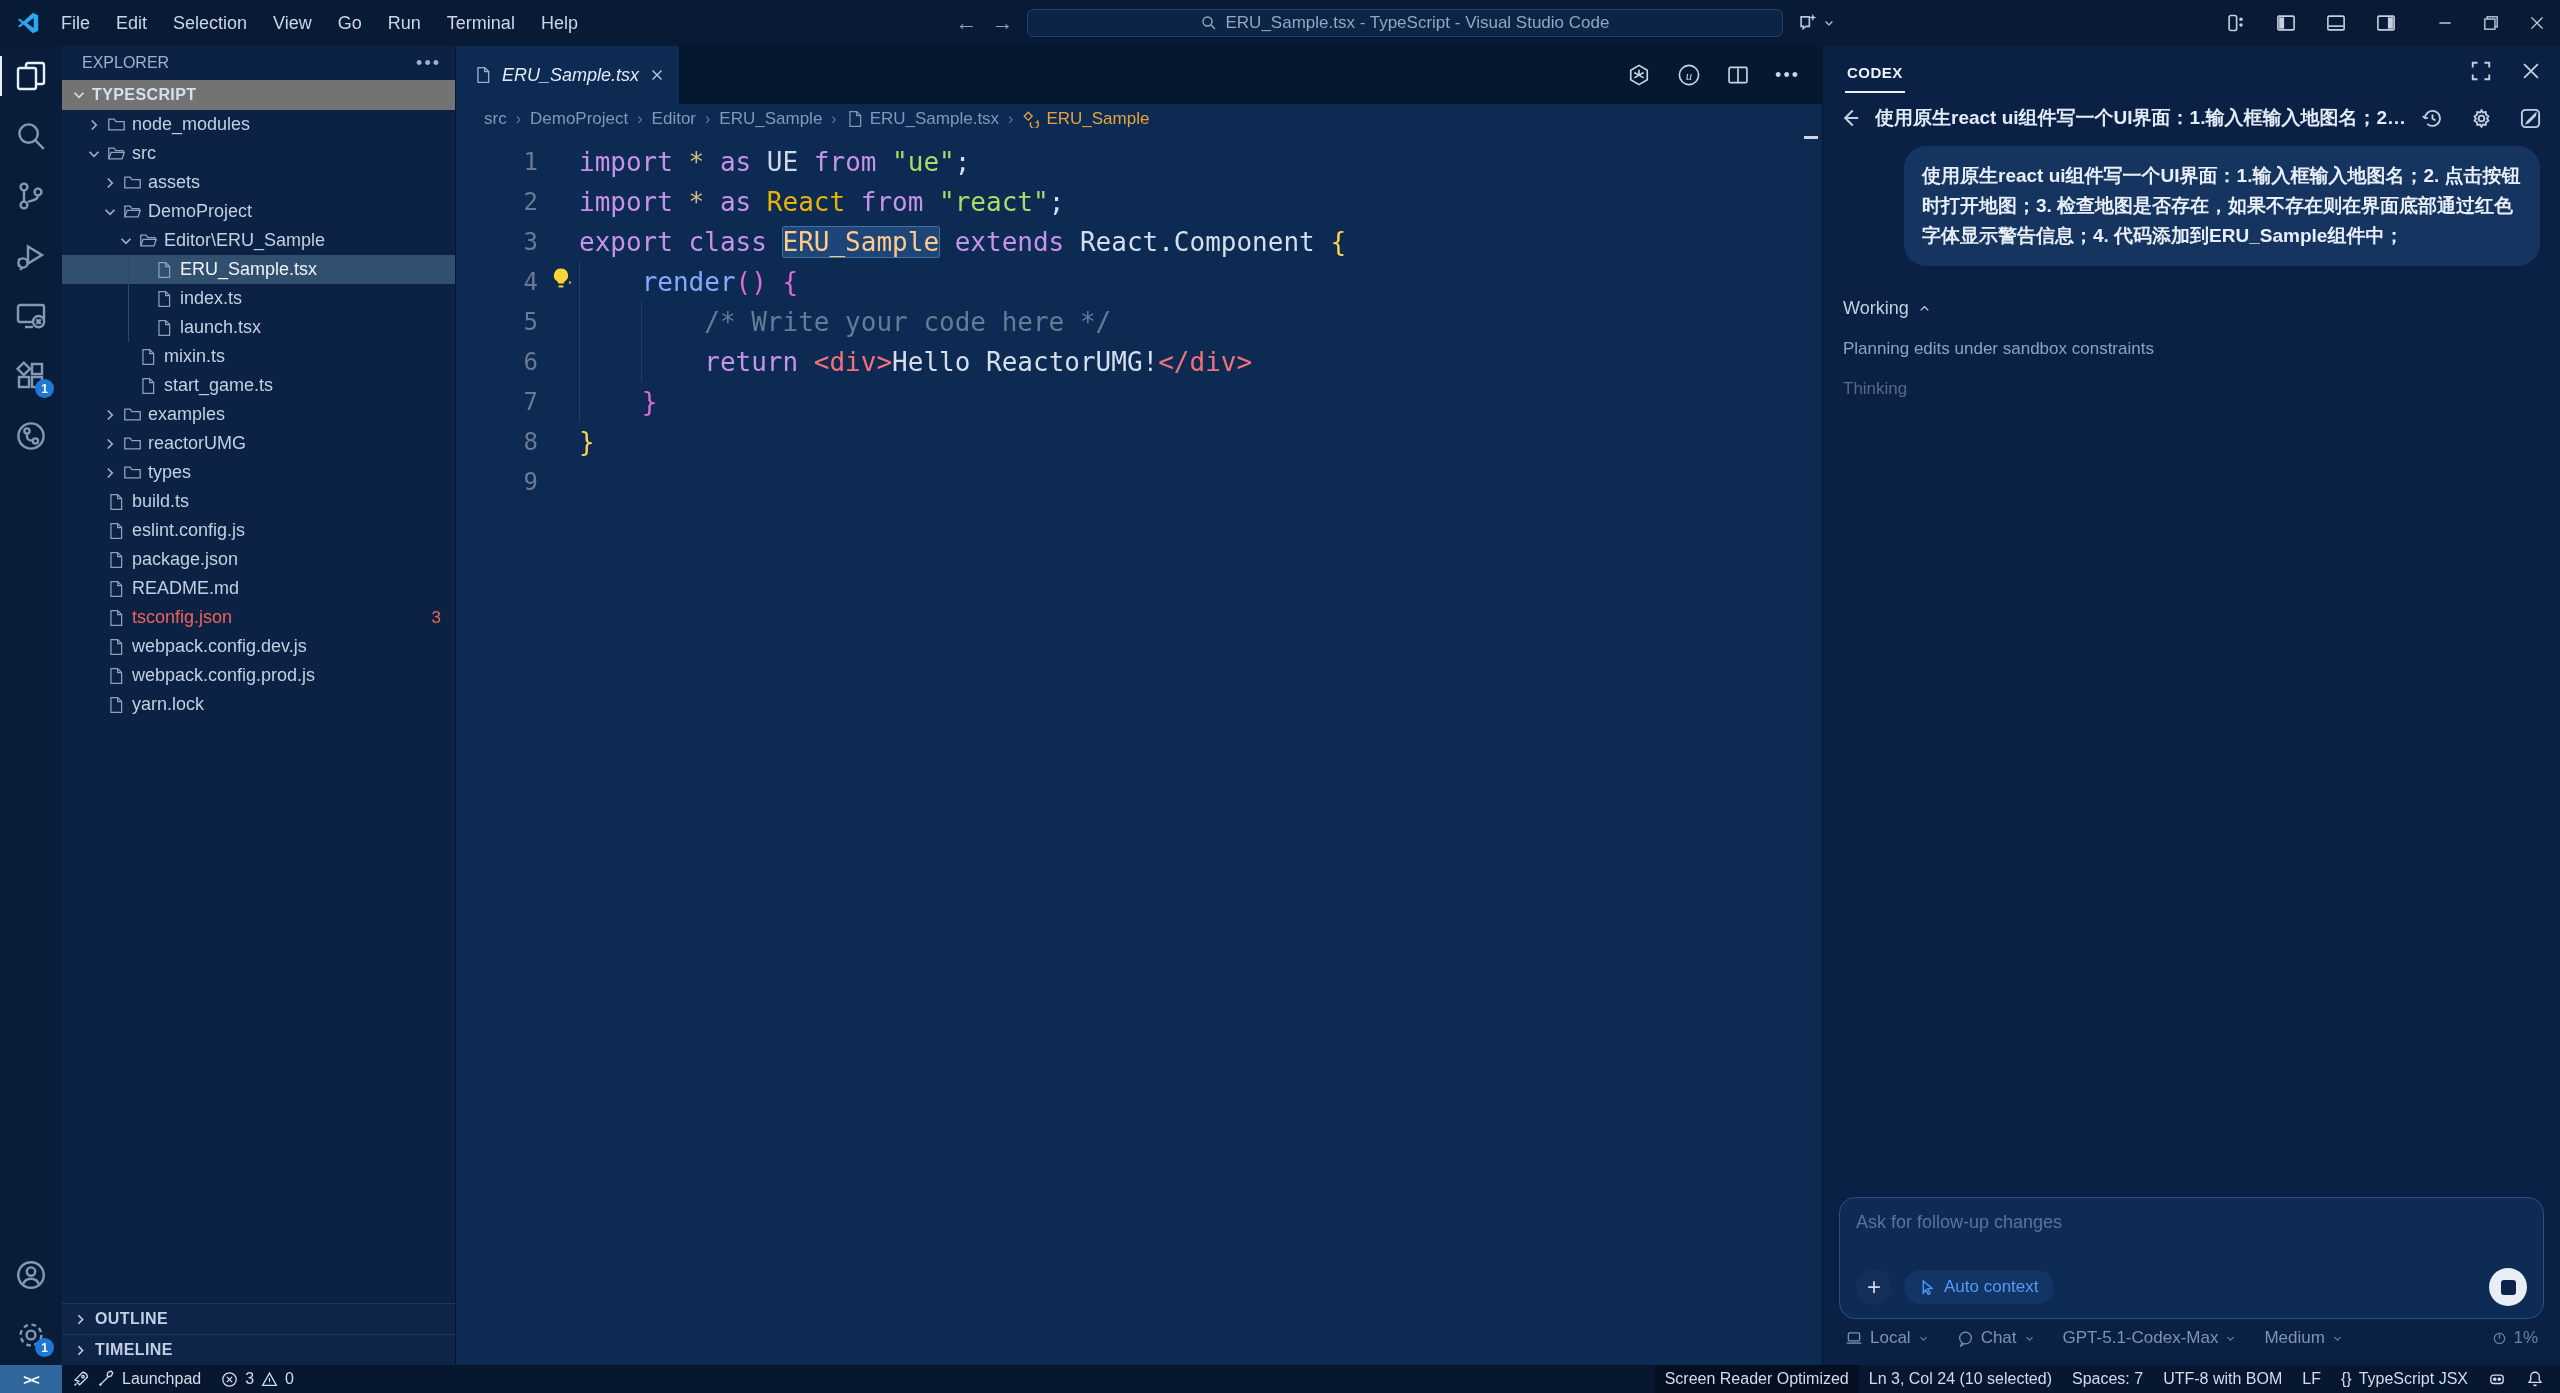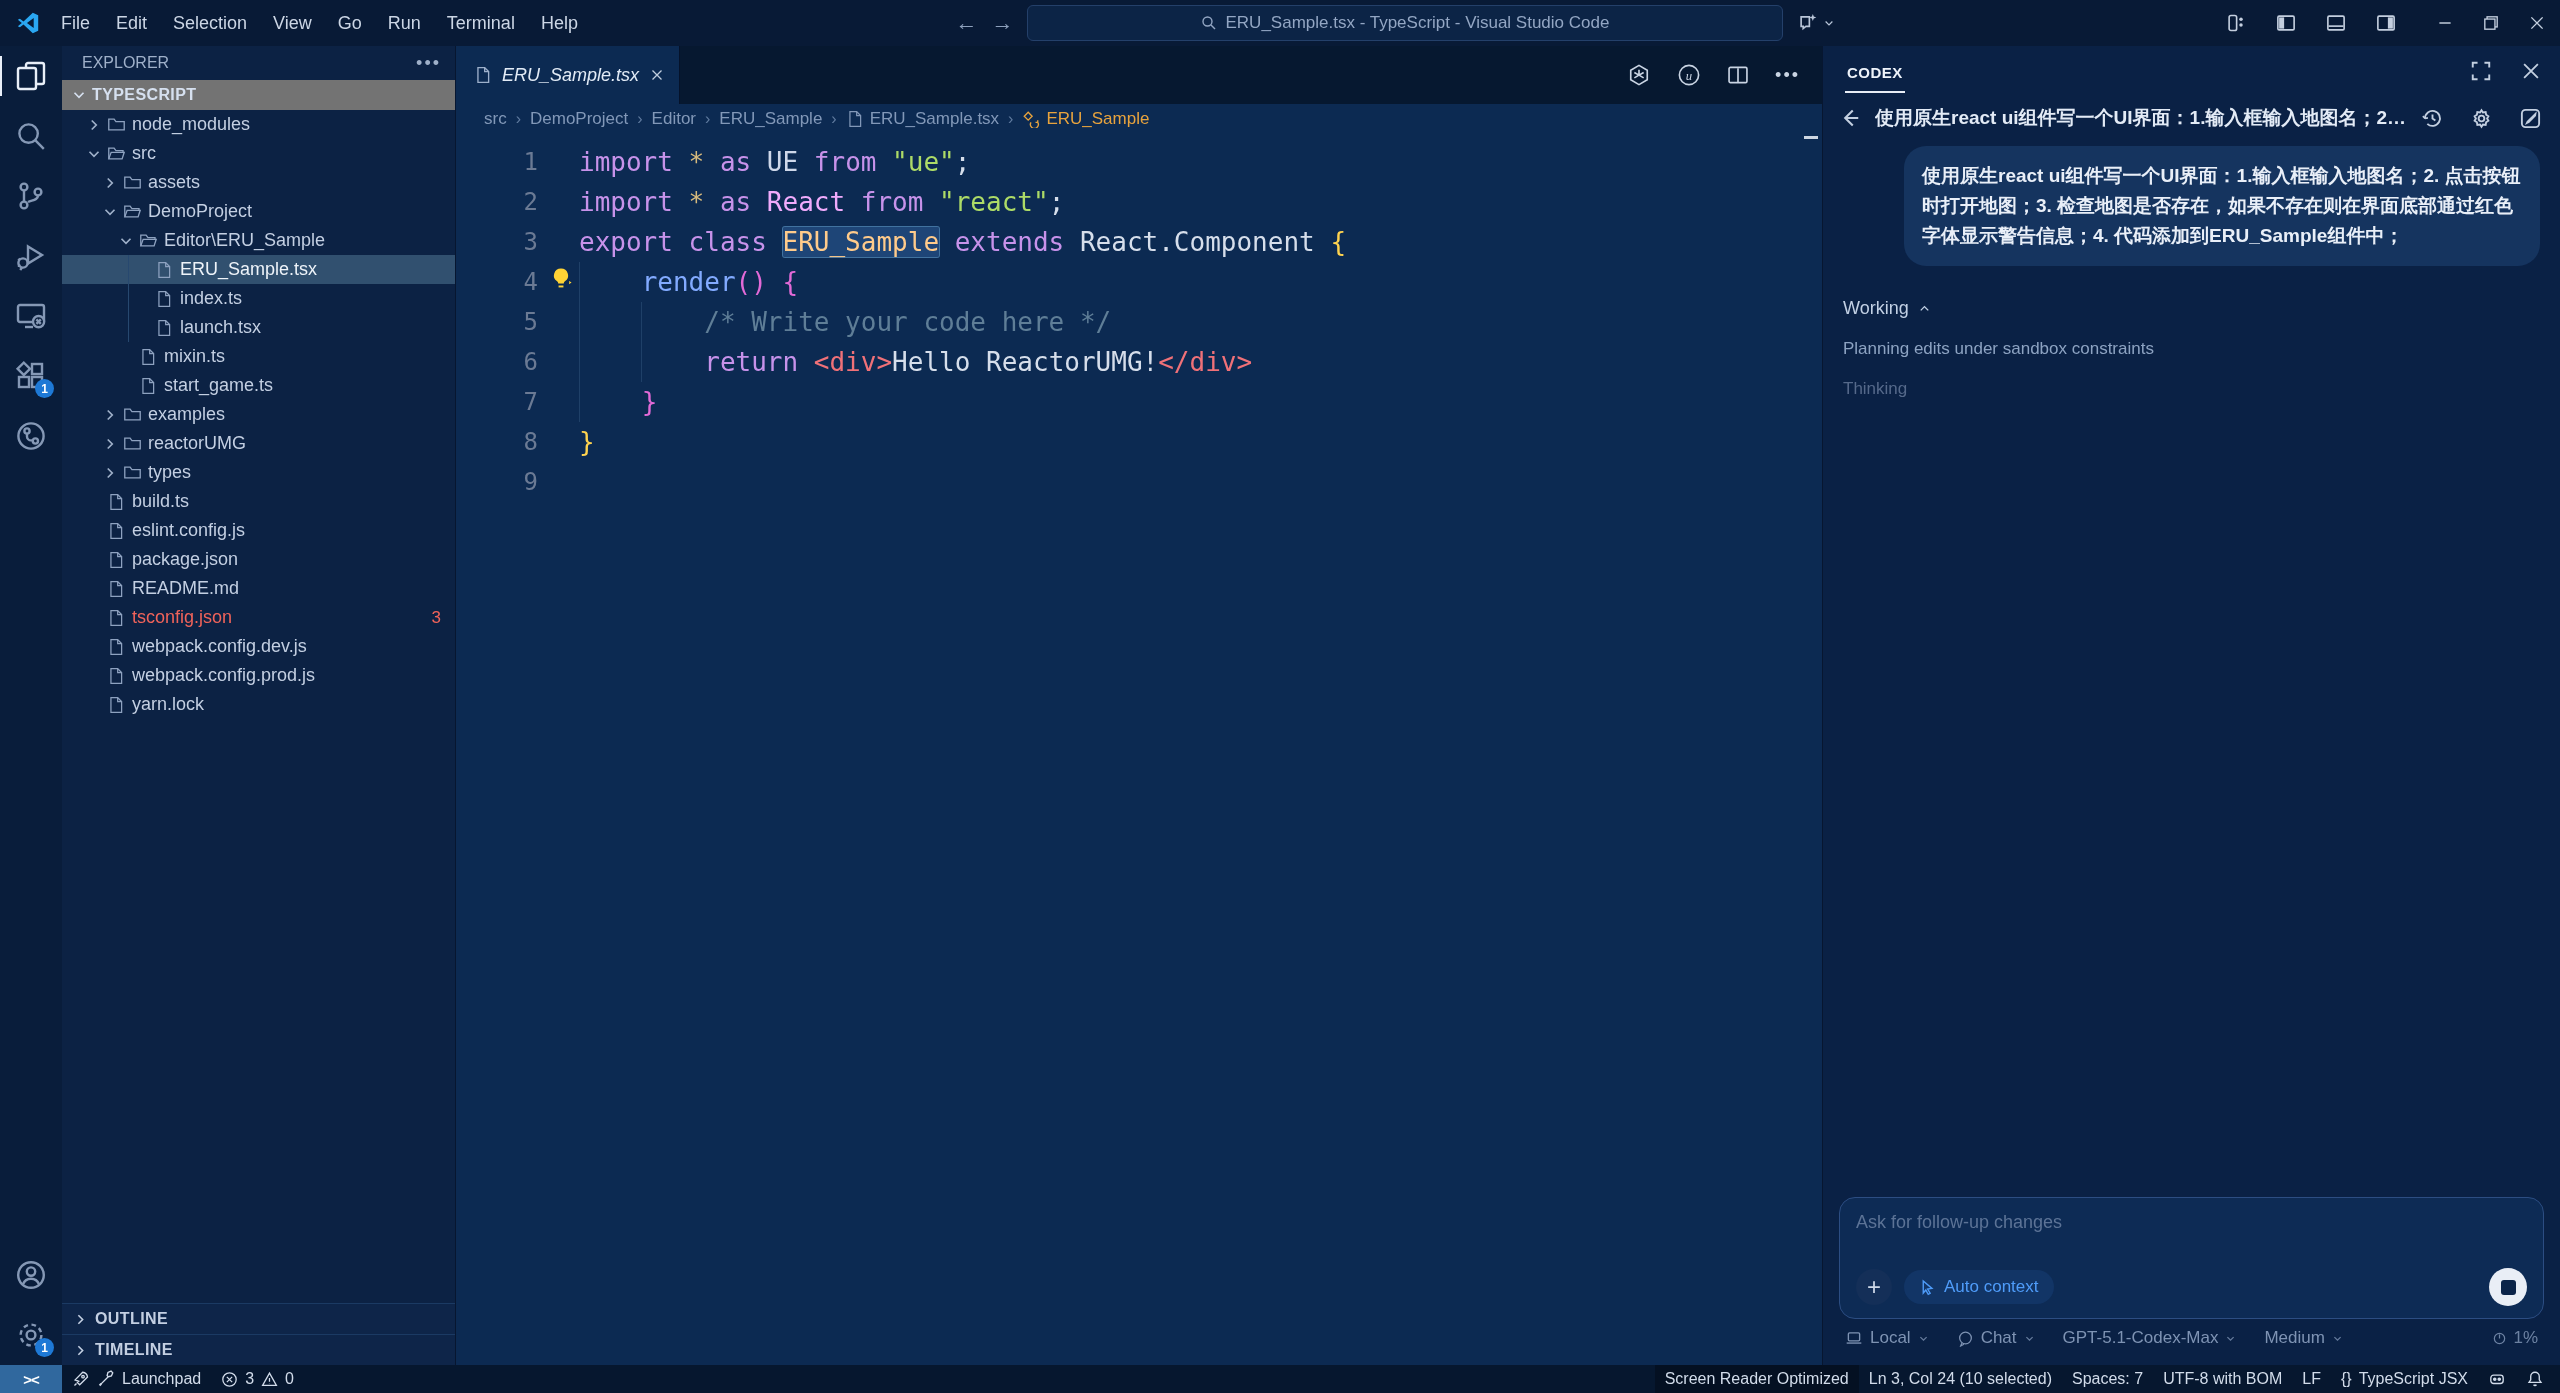--- a/index.html
+++ b/index.html
@@ -9,21 +9,21 @@
   svg { display:block; }
 
   
   .titlebar { height:46px; background:#081a36; display:flex; align-items:center; color:#ccd6e5; flex:0 0 auto; }
   .tb-left { display:flex; align-items:center; }
   .vscode-logo { margin:0 8px 0 16px; }
   .menubar { display:flex; }
   .menubar span { padding:0 13px; font-size:18px; cursor:default; }
   .tb-center { flex:1; display:flex; align-items:center; justify-content:center; gap:14px; }
   .nav-arrow { color:#8ea1bd; font-size:22px; }
-  .searchbox { width:756px; height:36px; background:#0c2446; border:1px solid #24406a; border-radius:6px;
+  .searchbox { width:756px; height:28px; background:#0c2446; border:1px solid #24406a; border-radius:6px;
     display:flex; align-items:center; justify-content:center; gap:8px; color:#93a6c3; font-size:17px; }
   .copilot-menu { display:flex; align-items:center; gap:4px; color:#b9c6d9; }
   .tb-right { display:flex; align-items:center; gap:0; }
   .layout-icons { display:flex; align-items:center; gap:30px; margin:0 26px; color:#c4cfdf; }
   .win-btn { width:46px; height:46px; display:flex; align-items:center; justify-content:center; color:#c4cfdf; }
 
   
   .main { flex:1; display:flex; min-height:0; }
 
   
@@ -63,21 +63,21 @@
   .tab-actions { margin-left:auto; display:flex; align-items:center; gap:26px; padding-right:22px; color:#c9d4e3; }
   .breadcrumbs { height:30px; display:flex; align-items:center; gap:9px; padding-left:28px; font-size:17px; color:#8298b8; flex:0 0 auto; }
   .breadcrumbs .sep { color:#5f7a9e; font-size:16px; }
   .bc-item { display:flex; align-items:center; gap:6px; }
   .bc-item.sym { color:#e8a33d; }
   .code { flex:1; position:relative; padding-top:8px; font-family:"DejaVu Sans Mono", monospace; overflow:hidden; }
   .code-line { height:40px; display:flex; align-items:center; }
   .code-line .ln { width:82px; flex:0 0 auto; text-align:right; color:#6b7a94; font-size:24px; }
   .code-line .txt { margin-left:41px; font-size:26px; white-space:pre; color:#d6deeb; }
   .tk-k { color:#c792ea; } .tk-o { color:#d7ba7d; } .tk-s { color:#addb67; }
-  .tk-w { color:#d6deeb; } .tk-v { color:#cfd8ea; } .tk-r { color:#f0abfc; }
+  .tk-w { color:#d6deeb; } .tk-v { color:#cfd8ea; } .tk-r { color:#eab308; }
   .tk-cls { color:#ffcb8b; } .tk-fn { color:#82aaff; } .tk-cm { color:#5f7e97; }
   .tk-tag { color:#f07178; } .tk-b1 { color:#ffd34f; } .tk-b2 { color:#e26ad7; }
   .tk-sel { background:rgba(58,110,175,.40); box-shadow:0 0 0 1px #41729f; border-radius:2px; }
   .guide-v { position:absolute; width:1px; background:#1f4068; }
   .lightbulb { position:absolute; left:92px; top:132px; }
   .ruler-mark { position:absolute; top:2px; right:4px; width:14px; height:3px; background:#cdd6e2; }
 
   
   .codex { width:738px; background:#0a2145; border-left:1px solid #071630; display:flex; flex-direction:column; flex:0 0 auto; color:#cfdaea; }
   .cx-header { height:50px; display:flex; align-items:center; padding:0 18px 0 22px; flex:0 0 auto; }

